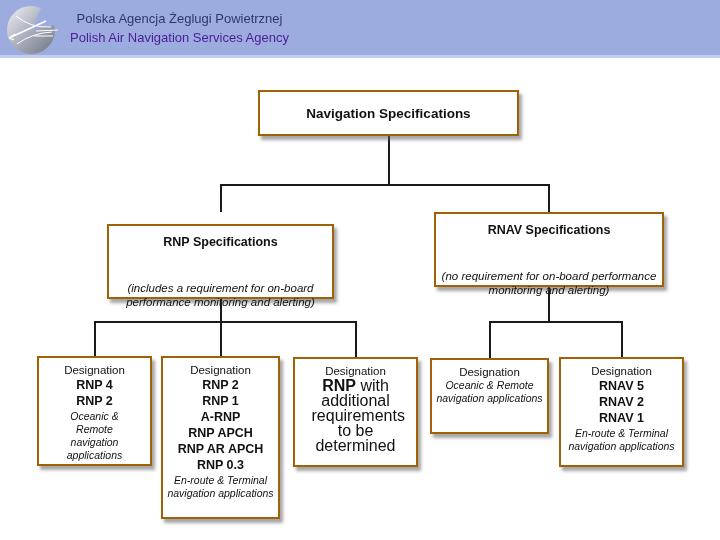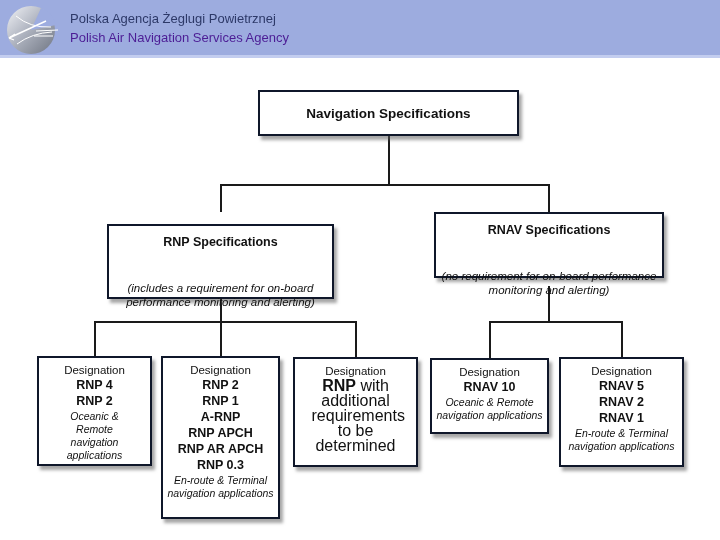--- a/index.html
+++ b/index.html
@@ -6,38 +6,38 @@
   .slide {
     position:relative; width:720px; height:540px; background:#ffffff;
     font-family:"Liberation Sans","DejaVu Sans",sans-serif; overflow:hidden;
   }
   
   .header {
     position:absolute; left:0; top:0; width:720px; height:55px;
     background:#9dacdf; border-bottom:3px solid #c3cdef;
   }
   .header-text { position:absolute; left:70px; top:9px; font-size:13px; line-height:19px; }
-  .header-line1 { color:#2d3968; }
+  .header-line1 { color:#2d3968;text-align:center; }
   .header-line2 { color:#4c1d95; }
   .logo { position:absolute; left:6px; top:3px; }
 
   
   .node {
-    position:absolute; background:#ffffff; border:2px solid #0f172a;
+    position:absolute; background:#ffffff; border:2px solid #a16207;
     box-shadow:3px 4px 3px rgba(95,95,95,0.55);
     box-sizing:border-box; text-align:center; color:#111;
   }
   .root-node {
     left:258px; top:90px; width:261px; height:46px;
     display:flex; align-items:center; justify-content:center;
     font-weight:bold; font-size:13.5px;
   }
   .l2 { padding-top:9px; }
   #rnp  { left:107px; top:224px; width:227px; height:75px; }
-  #rnav { left:434px; top:212px; width:230px; height:66px; }
+  #rnav { left:434px; top:212px; width:230px; height:75px; }
   .l2-title { font-weight:bold; font-size:12.5px; margin-bottom:2px; }
   .l2-sub   { font-style:italic; font-size:11.5px; line-height:14px;margin-top:32px; }
 
   .l3 { padding-top:6px; }
   #box-a { left:37px;  top:356px; width:115px; height:110px; }
   #box-b { left:161px; top:356px; width:119px; height:163px; }
   #box-c { left:293px; top:357px; width:125px; height:110px; }
   #box-d { left:430px; top:358px; width:119px; height:76px;  }
   #box-e { left:559px; top:357px; width:125px; height:110px; }
   .l3-heading { font-size:11.5px; margin-bottom:1px; }
@@ -128,21 +128,20 @@
     <div class="l3-note">En-route &amp; Terminal navigation applications</div>
   </div>
 
   <div class="node l3" id="box-c">
     <div class="l3-heading">Designation</div>
     <div class="l3-body"><span class="b-bold">RNP</span><span> with additional requirements to be determined</span></div>
   </div>
 
   <div class="node l3" id="box-d">
     <div class="l3-heading">Designation</div>
-    <div class="l3-item">RNAV 10</div>
     <div class="l3-note">Oceanic &amp; Remote navigation applications</div>
   </div>
 
   <div class="node l3" id="box-e">
     <div class="l3-heading">Designation</div>
     <div class="l3-item">RNAV 5</div>
     <div class="l3-item">RNAV 2</div>
     <div class="l3-item">RNAV 1</div>
     <div class="l3-note">En-route &amp; Terminal navigation applications</div>
   </div>

